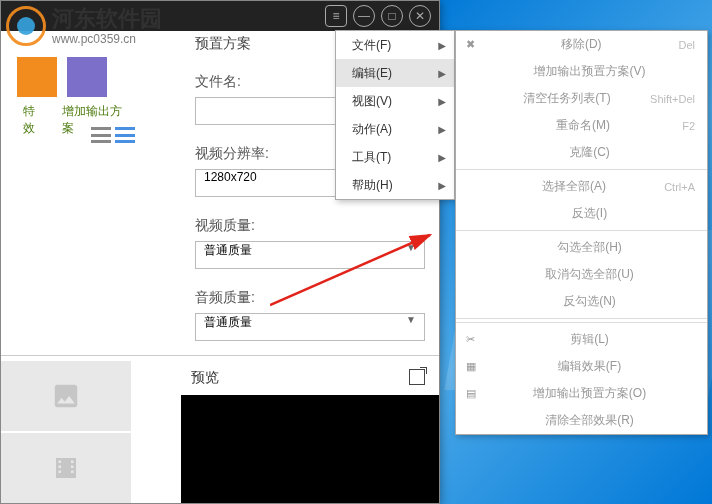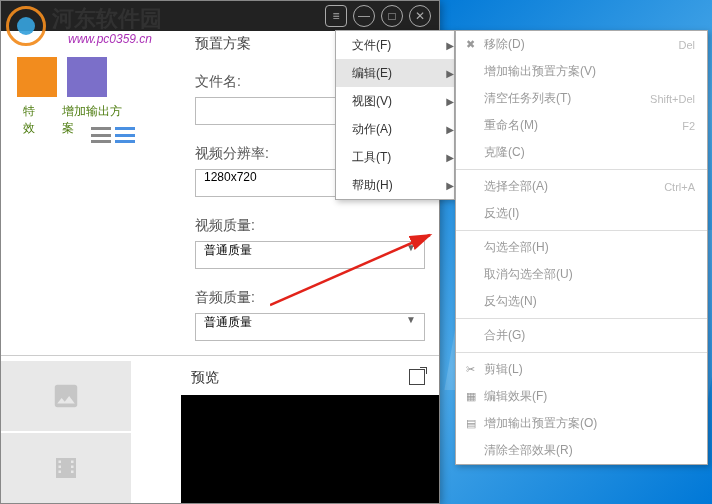--- a/index.html
+++ b/index.html
@@ -12,21 +12,21 @@
 .window { position: absolute; left: 0; top: 0; width: 440px; height: 504px; background: #fff; border: 1px solid #888; box-shadow: 2px 2px 8px rgba(0,0,0,0.3); }
 
 .titlebar { height: 30px; background: #222; display: flex; justify-content: flex-end; align-items: center; padding-right: 8px; gap: 6px; }
 .tb-btn { width: 22px; height: 22px; border: 1.5px solid #aaa; border-radius: 50%; display: flex; align-items: center; justify-content: center; color: #aaa; font-size: 12px; cursor: pointer; }
 .tb-btn.menu { border-radius: 4px; }
 
 .watermark { position: absolute; left: 0; top: 0; width: 200px; height: 55px; z-index: 50; pointer-events: none; opacity: 0.92; }
 .wm-logo { position:absolute; left:6px; top:6px; width:40px; height:40px; border-radius:50%; border:3px solid #f28c1e; }
 .wm-logo::before { content:""; position:absolute; left:8px; top:8px; width:18px; height:18px; background:#36a1dc; border-radius:50%; }
 .wm-text { position:absolute; left:52px; top:4px; font-size:22px; font-weight:bold; color:#333; }
-.wm-url { position:absolute; left:68px; top:32px; font-size:12px; color:#a21caf; font-style:italic; }
+.wm-url { position:absolute; left:52px; top:32px; font-size:12px; color:#737373; }
 .left-tabs { position: absolute; left: 0; top: 50px; width: 130px; padding: 6px; }
 .tab-icons { display: flex; gap: 10px; margin-bottom: 6px; padding-left: 10px; }
 .tab-i { width: 40px; height: 40px; }
 .tab-i.orange { background: #f28c1e; }
 .tab-i.purple { background: #7b6fc9; }
 .tab-labels { display: flex; gap: 18px; font-size: 12px; color: #4d7c0f; padding-left: 16px; }
 .list-modes { position:absolute; left:90px; top:126px; display:flex; gap:4px; }
 .lm { width:20px; height:16px; display:flex; flex-direction:column; justify-content:space-between; }
 .lm span { height:3px; background:#888; }
 .lm.active span { background:#4a90e2; }
@@ -42,28 +42,28 @@
 .preview-hdr { position: absolute; left: 190px; top: 368px; font-size: 14px; color: #333; }
 .expand-icon { position: absolute; right: 14px; top: 368px; width: 16px; height: 16px; border: 1.5px solid #444; }
 .expand-icon::after { content:""; position:absolute; right:-3px; top:-3px; width:6px; height:6px; border-top:1.5px solid #444; border-right:1.5px solid #444; }
 .preview-box { position: absolute; left: 180px; right: 0; top: 394px; bottom: 0; background: #000; }
 
 .left-thumbs { position: absolute; left: 0; top: 360px; width: 132px; }
 .thumb { width: 130px; height: 70px; background: #e8e8e8; margin-bottom: 2px; display:flex; align-items:center; justify-content:center; }
 .thumb svg { opacity: 0.35; }
 
 .menu1 { position: absolute; left: 335px; top: 30px; width: 120px; background: #fff; border: 1px solid #aaa; box-shadow: 2px 2px 6px rgba(0,0,0,0.25); z-index: 20; }
-.menu1-item { height: 28px; display: flex; align-items: center; justify-content: space-between; padding: 0 0 0 16px; font-size: 12px; color: #333; }
+.menu1-item { height: 28px; display: flex; align-items: center; justify-content: space-between; padding: 0 8px 0 16px; font-size: 12px; color: #333; }
 .menu1-item.hover { background: #e5e5e5; }
 .menu1-item .arr { font-size: 10px; color: #666; }
 
 .menu2 { position: absolute; left: 455px; top: 30px; width: 253px; background: #fff; border: 1px solid #aaa; box-shadow: 2px 2px 6px rgba(0,0,0,0.25); z-index: 20; }
 .menu2-item { height: 27px; display: flex; align-items: center; padding: 0 12px 0 10px; font-size: 12px; color: #999; }
 .menu2-item .ico { width: 18px; display: inline-block; font-size: 11px; }
-.menu2-item .lbl { flex: 1; }
+.menu2-item .lbl { flex: 1; text-align: center; }
 .menu2-item .sc { color: #bbb; font-size: 11px; }
 .menu2-sep { height: 1px; background: #ddd; margin: 3px 0; }
 
 .arrow { position: absolute; left: 270px; top: 230px; z-index: 30; pointer-events: none; }
 </style>
 </head>
 <body>
 
 <div class="desktop-bg"></div>
 
@@ -218,25 +218,20 @@
       <span class="ico"></span>
       <span class="lbl">取消勾选全部(U)</span>
       <span class="sc"></span>
     </div>
     <div class="menu2-item">
       <span class="ico"></span>
       <span class="lbl">反勾选(N)</span>
       <span class="sc"></span>
     </div>
     <div class="menu2-sep"></div>
-    <div class="menu2-item">
-      <span class="ico"></span>
-      <span class="lbl">合并(G)</span>
-      <span class="sc"></span>
-    </div>
     <div class="menu2-sep"></div>
     <div class="menu2-item">
       <span class="ico">✂</span>
       <span class="lbl">剪辑(L)</span>
       <span class="sc"></span>
     </div>
     <div class="menu2-item">
       <span class="ico">▦</span>
       <span class="lbl">编辑效果(F)</span>
       <span class="sc"></span>

